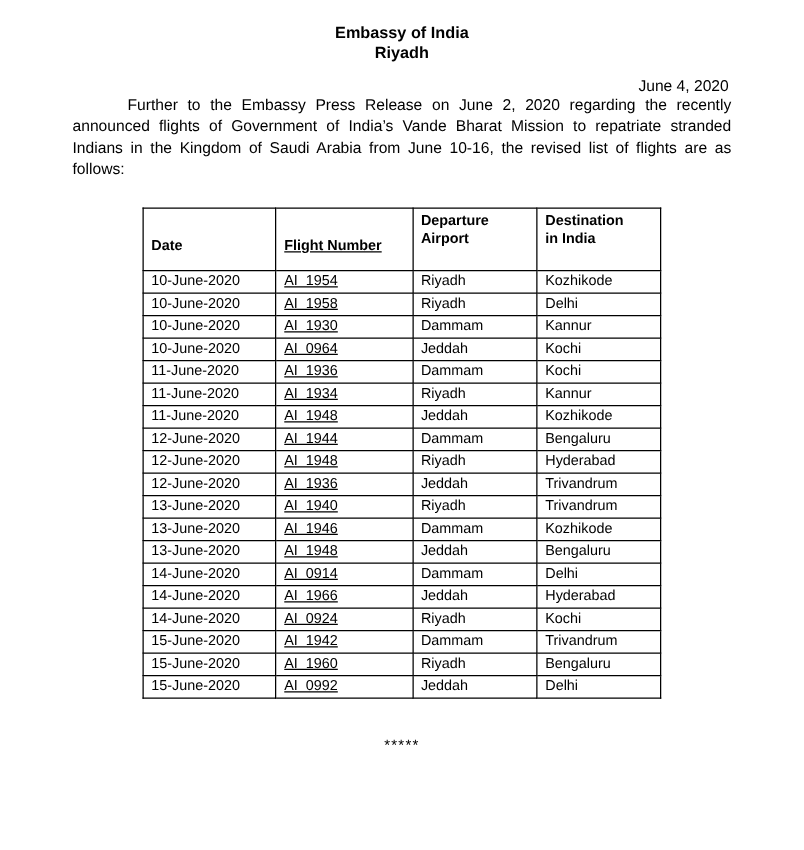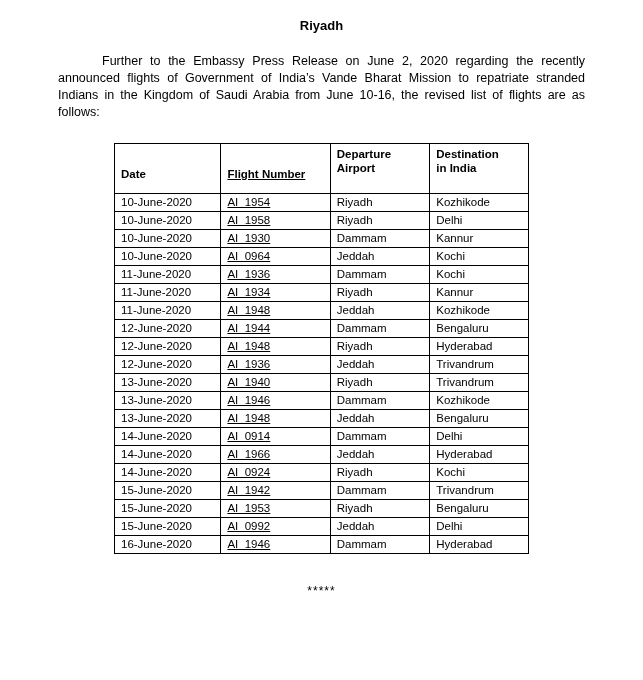--- a/index.html
+++ b/index.html
@@ -38,21 +38,20 @@
     text-align: center;
     font-weight: bold;
     font-size: 13px;
     text-decoration: underline;
     margin-top: 19px;
   }
   .body-para {
     font-size: 12.5px;
     line-height: 17px;
     text-align: justify;
-    margin-top: 19px;
     text-indent: 44px;
   }
   .table-wrap {
     margin-top: 22px;
     display: flex;
     justify-content: center;
   }
   table.flights {
     border-collapse: collapse;
     width: 415px;
@@ -90,23 +89,25 @@
     margin-top: 30px;
   }
   .th-line2 { display: block; }
 </style>
 </head>
 <body>
 
 <div class="page">
 
   <div class="header-block">
+    <div>Embassy of India</div>
     <div>Riyadh</div>
   </div>
 
+  <div class="date-line">June 4, 2020</div>
 
 
   <div class="body-para">Further to the Embassy Press Release on June 2, 2020 regarding the recently announced flights of Government of India’s Vande Bharat Mission to repatriate stranded Indians in the Kingdom of Saudi Arabia from June 10-16, the revised list of flights are as follows:</div>
 
   <div class="table-wrap">
     <table class="flights">
       <thead>
         <tr>
           <th class="col-date">
             <span>Date</span>
@@ -222,35 +223,29 @@
             <td class="col-dest">Kochi</td>
           </tr>
           <tr>
             <td class="col-date">15-June-2020</td>
             <td class="col-flight flight-code">AI  1942</td>
             <td class="col-dep">Dammam</td>
             <td class="col-dest">Trivandrum</td>
           </tr>
           <tr>
             <td class="col-date">15-June-2020</td>
-            <td class="col-flight flight-code">AI  1953</td>
+            <td class="col-flight flight-code">AI  1960</td>
             <td class="col-dep">Riyadh</td>
             <td class="col-dest">Bengaluru</td>
           </tr>
           <tr>
             <td class="col-date">15-June-2020</td>
             <td class="col-flight flight-code">AI  0992</td>
             <td class="col-dep">Jeddah</td>
             <td class="col-dest">Delhi</td>
-          </tr>
-          <tr>
-            <td class="col-date">16-June-2020</td>
-            <td class="col-flight flight-code">AI  1946</td>
-            <td class="col-dep">Dammam</td>
-            <td class="col-dest">Hyderabad</td>
           </tr>
         </tbody>
     </table>
   </div>
 
   <div class="footer-stars">*****</div>
 
 </div>
 
 </body></html>

